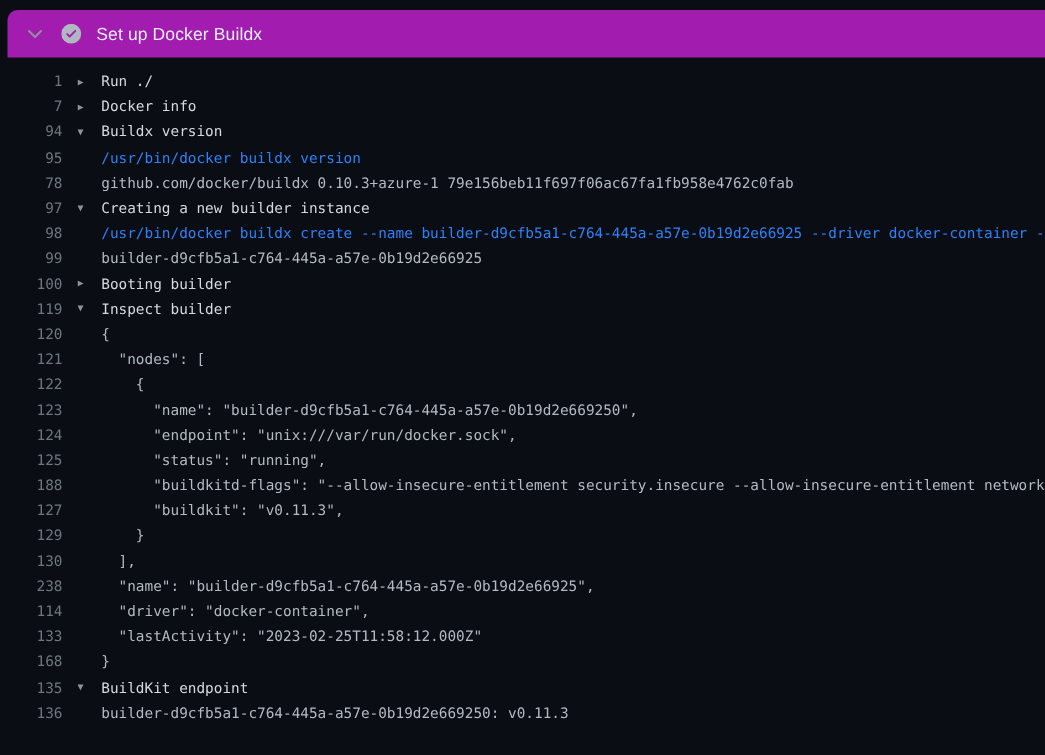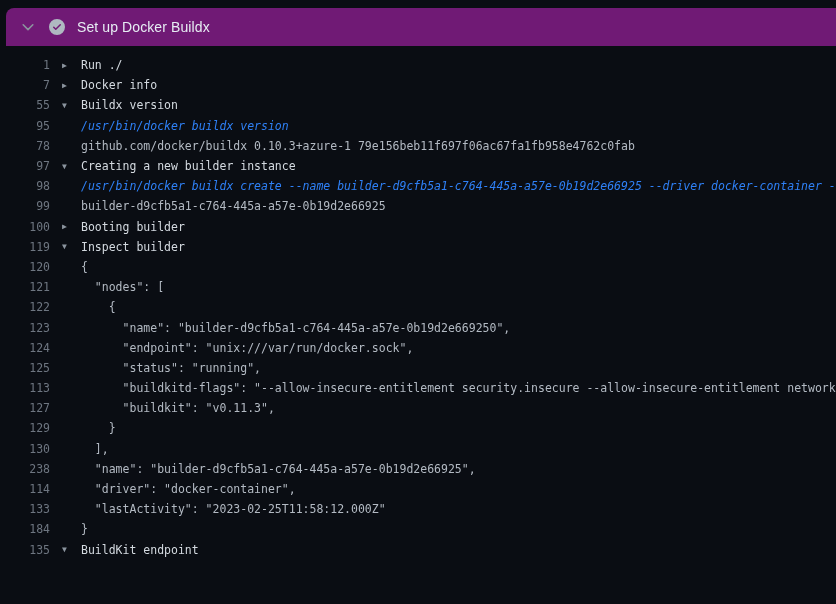--- a/index.html
+++ b/index.html
@@ -9,21 +9,21 @@
     height: 604px;
     background: #0a0d13;
     overflow: hidden;
   }
   .step-header {
     position: absolute;
     top: 8px;
     left: 6px;
     right: 0;
     height: 38px;
-    background: #701a75;
+    background: #a21caf;
     border-radius: 8px 0 0 0;
     display: flex;
     align-items: center;
     text-align: right;
   }
   .chev {
     margin-left: 14px;
     width: 16px;
     height: 16px;
     display: inline-flex;
@@ -76,21 +76,21 @@
   .caret {
     display: inline-block;
     width: 19px;
     flex: none;
     color: #8b949e;
     font-size: 8px;
   }
   .t-group-collapsed .line-text, .t-group-expanded .line-text { color: #d4dae0; }
   .t-group-collapsed, .t-group-expanded { cursor: pointer; }
   .t-text .line-text { color: #b3bac3; }
-  .t-command .line-text { color: #2f81f7; font-style: italic; }
+  .t-command .line-text { color: #2f81f7; }
 </style>
 </head>
 <body>
 
 <div class="step-header">
   <span class="chev">
     <svg width="16" height="16" viewBox="0 0 16 16">
       <path d="M3.2 5.8 L8 10.6 L12.8 5.8" fill="none" stroke="#8b949e" stroke-width="1.6" stroke-linecap="round" stroke-linejoin="round"></path>
     </svg>
   </span>
@@ -98,36 +98,37 @@
     <svg width="16" height="16" viewBox="0 0 16 16">
       <path fill-rule="evenodd" fill="#afb8c1" d="M8 16A8 8 0 1 1 8 0a8 8 0 0 1 0 16zm3.78-9.72a.75.75 0 0 0-1.06-1.06L6.75 9.19 5.28 7.72a.75.75 0 0 0-1.06 1.06l2 2a.75.75 0 0 0 1.06 0l4.5-4.5z"></path>
     </svg>
   </span>
   <span class="step-title">Set up Docker Buildx</span>
 </div>
 
 <div class="log" id="log-lines">
     <div class="row t-group-collapsed"><span class="num">1</span><span class="content"><span class="caret">▶</span><span class="line-text">Run ./</span></span></div>
     <div class="row t-group-collapsed"><span class="num">7</span><span class="content"><span class="caret">▶</span><span class="line-text">Docker info</span></span></div>
-    <div class="row t-group-expanded"><span class="num">55</span><span class="content"><span class="caret">▼</span><span class="line-text">Buildx version</span></span></div>
+    <div class="row t-group-expanded"><span class="num">94</span><span class="content"><span class="caret">▼</span><span class="line-text">Buildx version</span></span></div>
     <div class="row t-command"><span class="num">95</span><span class="content"><span class="caret"></span><span class="line-text">/usr/bin/docker buildx version</span></span></div>
     <div class="row t-text"><span class="num">78</span><span class="content"><span class="caret"></span><span class="line-text">github.com/docker/buildx 0.10.3+azure-1 79e156beb11f697f06ac67fa1fb958e4762c0fab</span></span></div>
     <div class="row t-group-expanded"><span class="num">97</span><span class="content"><span class="caret">▼</span><span class="line-text">Creating a new builder instance</span></span></div>
     <div class="row t-command"><span class="num">98</span><span class="content"><span class="caret"></span><span class="line-text">/usr/bin/docker buildx create --name builder-d9cfb5a1-c764-445a-a57e-0b19d2e66925 --driver docker-container --buildkitd-flags --allow-insecure-entitlement security.insecure</span></span></div>
     <div class="row t-text"><span class="num">99</span><span class="content"><span class="caret"></span><span class="line-text">builder-d9cfb5a1-c764-445a-a57e-0b19d2e66925</span></span></div>
     <div class="row t-group-collapsed"><span class="num">100</span><span class="content"><span class="caret">▶</span><span class="line-text">Booting builder</span></span></div>
     <div class="row t-group-expanded"><span class="num">119</span><span class="content"><span class="caret">▼</span><span class="line-text">Inspect builder</span></span></div>
     <div class="row t-text"><span class="num">120</span><span class="content"><span class="caret"></span><span class="line-text">{</span></span></div>
     <div class="row t-text"><span class="num">121</span><span class="content"><span class="caret"></span><span class="line-text">  "nodes": [</span></span></div>
     <div class="row t-text"><span class="num">122</span><span class="content"><span class="caret"></span><span class="line-text">    {</span></span></div>
     <div class="row t-text"><span class="num">123</span><span class="content"><span class="caret"></span><span class="line-text">      "name": "builder-d9cfb5a1-c764-445a-a57e-0b19d2e669250",</span></span></div>
     <div class="row t-text"><span class="num">124</span><span class="content"><span class="caret"></span><span class="line-text">      "endpoint": "unix:///var/run/docker.sock",</span></span></div>
     <div class="row t-text"><span class="num">125</span><span class="content"><span class="caret"></span><span class="line-text">      "status": "running",</span></span></div>
-    <div class="row t-text"><span class="num">113</span><span class="content"><span class="caret"></span><span class="line-text">      "buildkitd-flags": "--allow-insecure-entitlement security.insecure --allow-insecure-entitlement network.host",</span></span></div>
+    <div class="row t-text"><span class="num">188</span><span class="content"><span class="caret"></span><span class="line-text">      "buildkitd-flags": "--allow-insecure-entitlement security.insecure --allow-insecure-entitlement network.host",</span></span></div>
     <div class="row t-text"><span class="num">127</span><span class="content"><span class="caret"></span><span class="line-text">      "buildkit": "v0.11.3",</span></span></div>
     <div class="row t-text"><span class="num">129</span><span class="content"><span class="caret"></span><span class="line-text">    }</span></span></div>
     <div class="row t-text"><span class="num">130</span><span class="content"><span class="caret"></span><span class="line-text">  ],</span></span></div>
     <div class="row t-text"><span class="num">238</span><span class="content"><span class="caret"></span><span class="line-text">  "name": "builder-d9cfb5a1-c764-445a-a57e-0b19d2e66925",</span></span></div>
     <div class="row t-text"><span class="num">114</span><span class="content"><span class="caret"></span><span class="line-text">  "driver": "docker-container",</span></span></div>
     <div class="row t-text"><span class="num">133</span><span class="content"><span class="caret"></span><span class="line-text">  "lastActivity": "2023-02-25T11:58:12.000Z"</span></span></div>
-    <div class="row t-text"><span class="num">184</span><span class="content"><span class="caret"></span><span class="line-text">}</span></span></div>
+    <div class="row t-text"><span class="num">168</span><span class="content"><span class="caret"></span><span class="line-text">}</span></span></div>
     <div class="row t-group-expanded"><span class="num">135</span><span class="content"><span class="caret">▼</span><span class="line-text">BuildKit endpoint</span></span></div>
+    <div class="row t-text"><span class="num">136</span><span class="content"><span class="caret"></span><span class="line-text">builder-d9cfb5a1-c764-445a-a57e-0b19d2e669250: v0.11.3</span></span></div>
   </div>
 
 </body></html>

